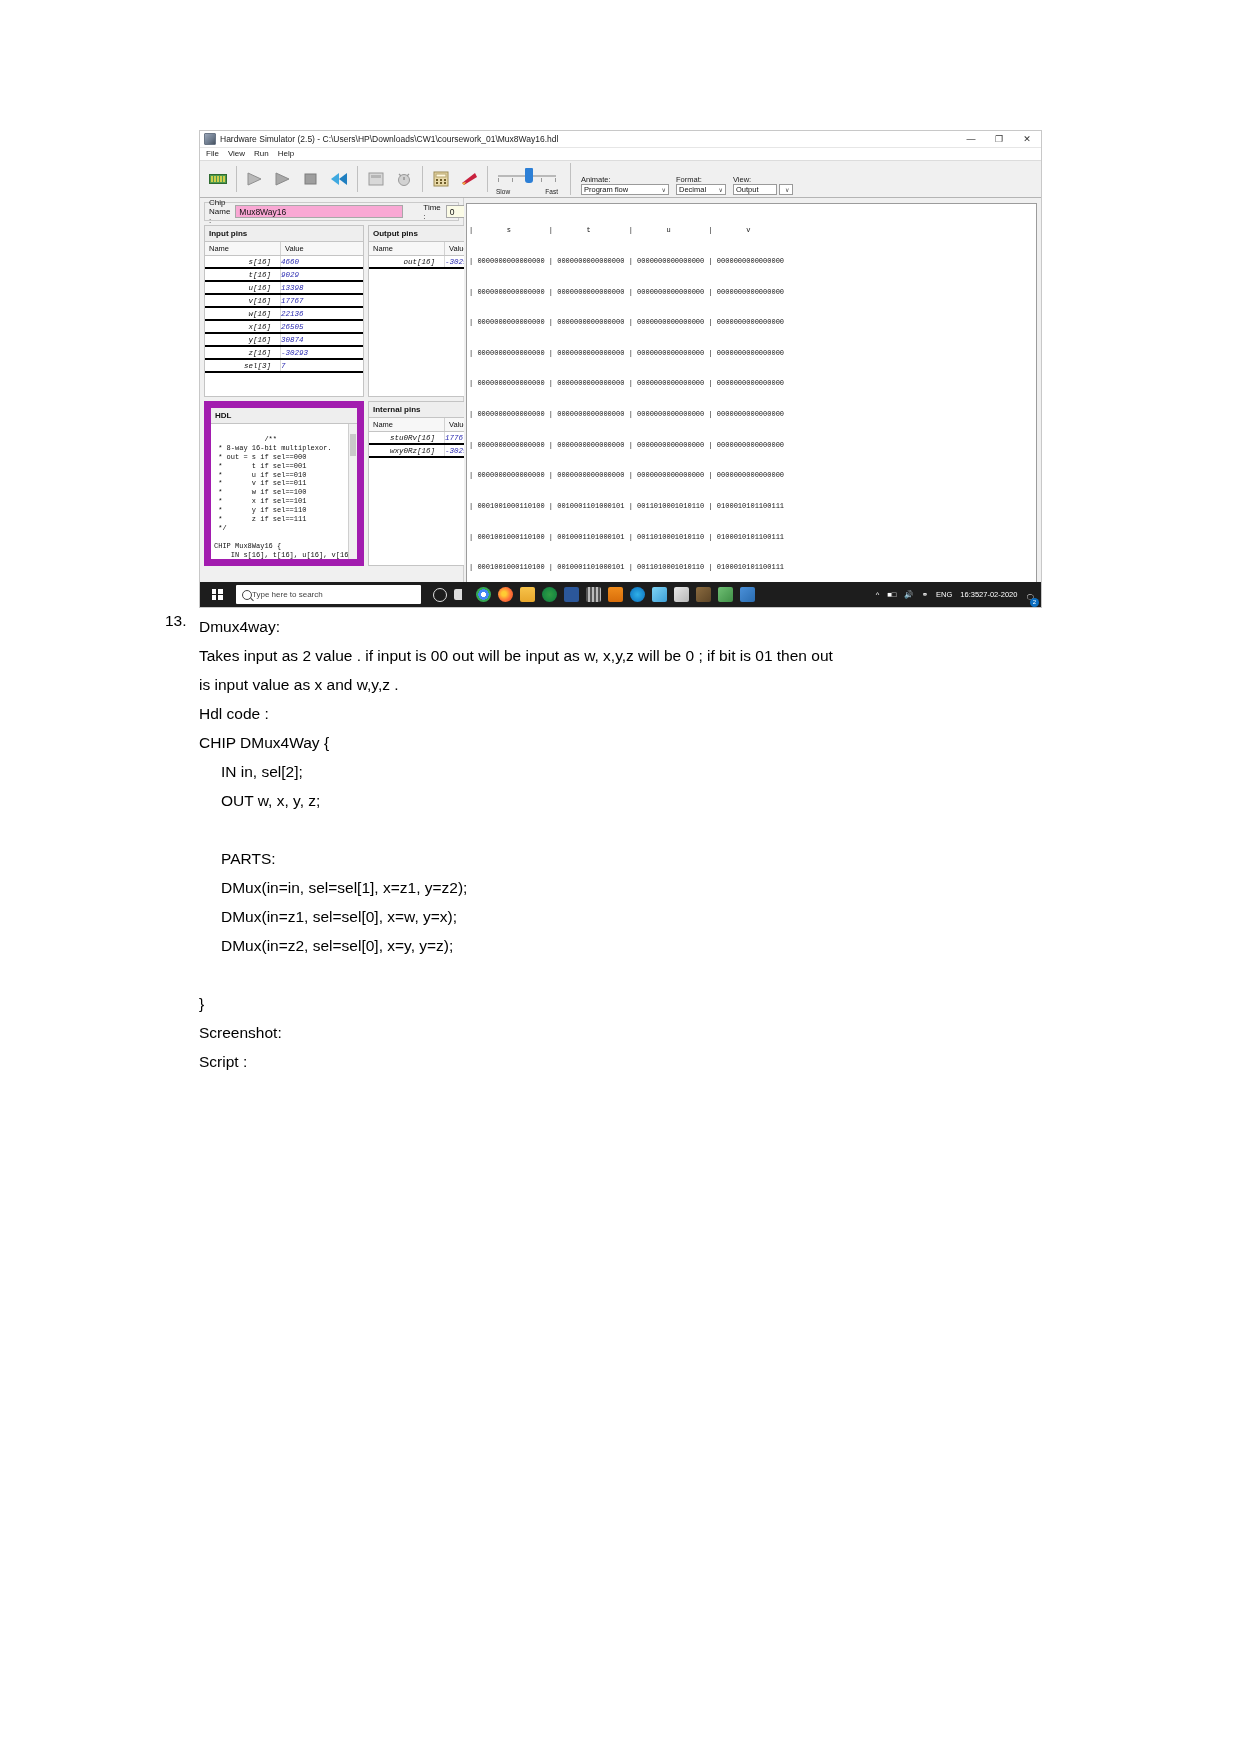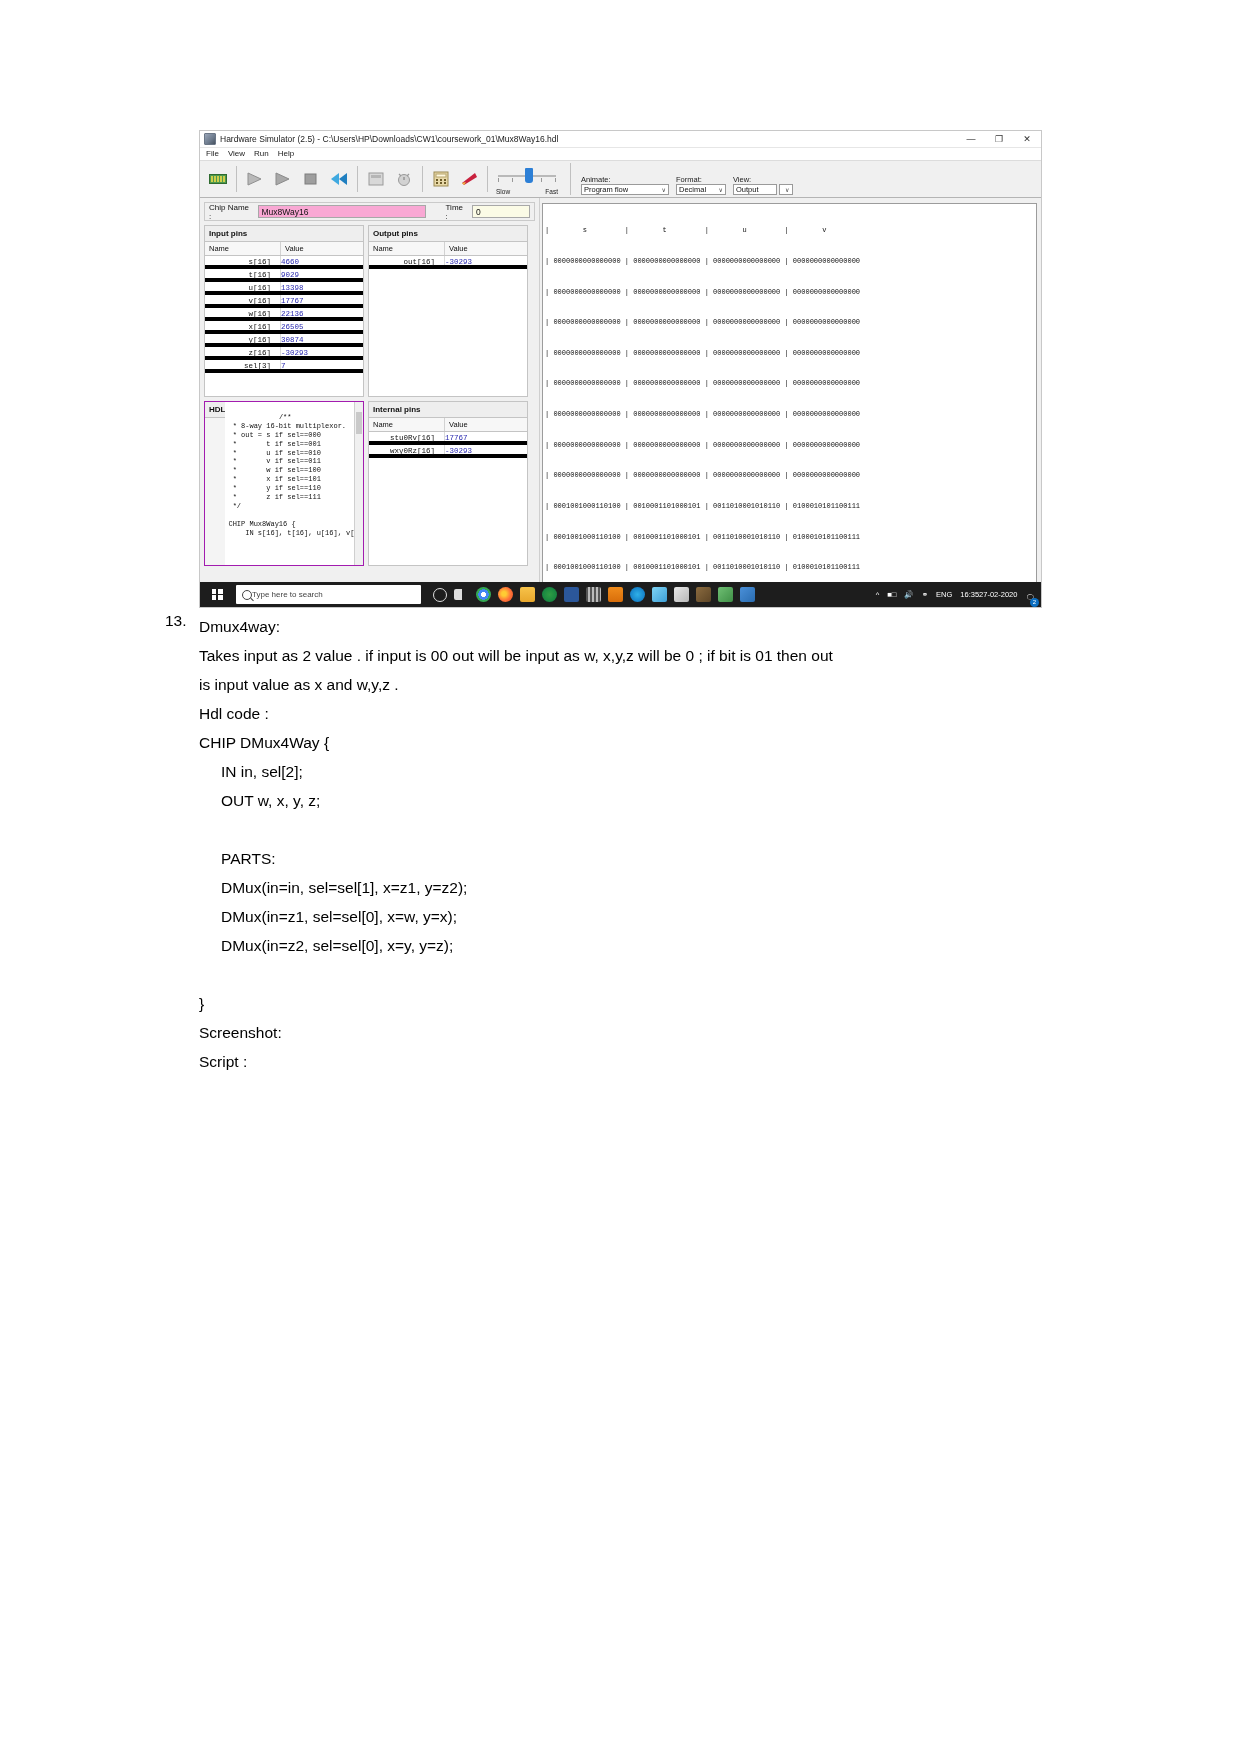--- a/index.html
+++ b/index.html
@@ -77,21 +77,21 @@
     font-size:7.5px;color:#111;padding:0 2px;box-sizing:border-box;
   }
   .combo .cv{white-space:nowrap;overflow:hidden;}
   .combo .arw{font-size:6px;color:#444;margin-left:3px;}
   .combo.w-animate{width:88px;}
   .combo.w-format{width:50px;}
   .combo.w-view{width:44px;}
   .combo.w-extra{width:14px;}
   
   .appbody{display:flex;height:393px;}
-  .leftcol{width:340px;flex:0 0 auto;background:#f0f0f0;box-sizing:border-box;
+  .leftcol{width:264px;flex:0 0 auto;background:#f0f0f0;box-sizing:border-box;
     border-right:1px solid #cfcfcf;padding:4px;}
   .rightcol{flex:1 1 auto;background:#f0f0f0;box-sizing:border-box;padding:5px 4px 4px 2px;}
   
   .chiprow{
     display:flex;align-items:center;height:19px;background:#f0f0f0;
     border:1px solid #cacaca;box-sizing:border-box;margin-bottom:4px;padding:0 4px;
   }
   .chiprow .lbl{font-size:8px;color:#111;margin-right:5px;}
   .chipinput{
     flex:0 0 168px;height:13px;background:#f9a8d4;border:1px solid #a8a8a8;
@@ -111,32 +111,32 @@
   .panel.half{width:160px;flex:0 0 160px;}
   .panel-head{
     height:15px;background:#eeeeee;border-bottom:1px solid #c4c4c4;
     font-size:8px;font-weight:bold;color:#111;padding-left:4px;line-height:15px;
   }
   .thead{display:flex;height:13px;border-bottom:1px solid #c4c4c4;background:#f7f7f7;}
   .thead .th{font-size:7.5px;color:#111;padding-left:4px;line-height:13px;box-sizing:border-box;}
   .thead .th.c1{width:76px;flex:0 0 76px;border-right:1px solid #d2d2d2;}
   .thead .th.c2{flex:1 1 auto;}
   .tbody{flex:1 1 auto;background:#fff;overflow:hidden;}
-  .trow{display:flex;height:13px;border-bottom:4px solid #000000;box-sizing:border-box;}
+  .trow{display:flex;height:13px;border-bottom:2px solid #000000;box-sizing:border-box;font-style:italic;}
   .trow .td{
     font-family:"Liberation Mono",monospace;font-size:7.5px;color:#111;
     line-height:12px;box-sizing:border-box;
   }
   .trow .td.c1{width:76px;flex:0 0 76px;border-right:1px solid #dadada;
     text-align:right;padding-right:9px;}
   .trow .td.c2{flex:1 1 auto;text-align:left;padding-right:3px;color:#2a2ab0;}
   
   .lowerrow{display:flex;gap:4px;height:auto;margin-top:4px;}
-  .hdlpanel{width:160px;flex:0 0 160px;background:#f4f4f4;border:1px solid #a21caf;
-    box-sizing:border-box;display:flex;flex-direction:row;height:165px;}
+  .hdlpanel{width:160px;flex:0 0 160px;background:#f4f4f4;border:7px solid #a21caf;
+    box-sizing:border-box;display:flex;flex-direction:column;height:165px;}
   .hdlcode{
     flex:1 1 auto;background:#fff;position:relative;overflow:hidden;
     font-family:"Liberation Mono",monospace;font-size:7px;color:#111;
     line-height:8.9px;padding:2px 10px 2px 3px;white-space:pre;
   }
   .vscroll{
     position:absolute;right:0;top:0;width:9px;height:100%;
     background:#f0f0f0;border-left:1px solid #cfcfcf;box-sizing:border-box;
   }
   .vscroll .bar{position:absolute;top:10px;left:1px;right:1px;height:22px;background:#c9c9c9;}

